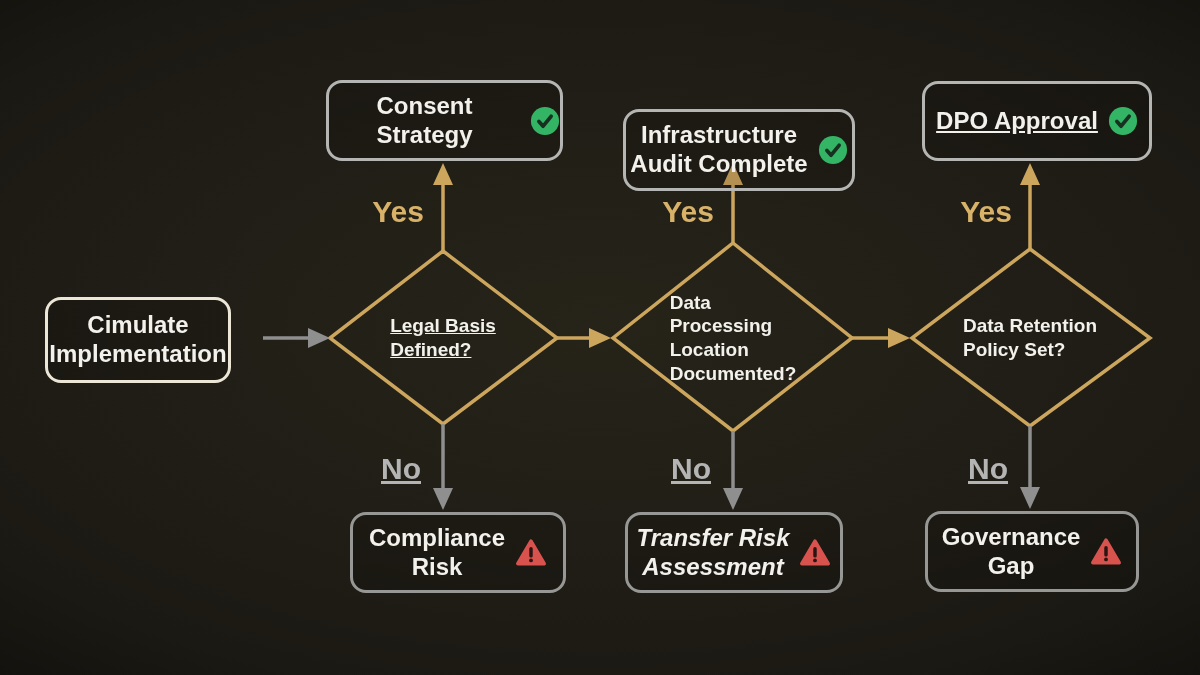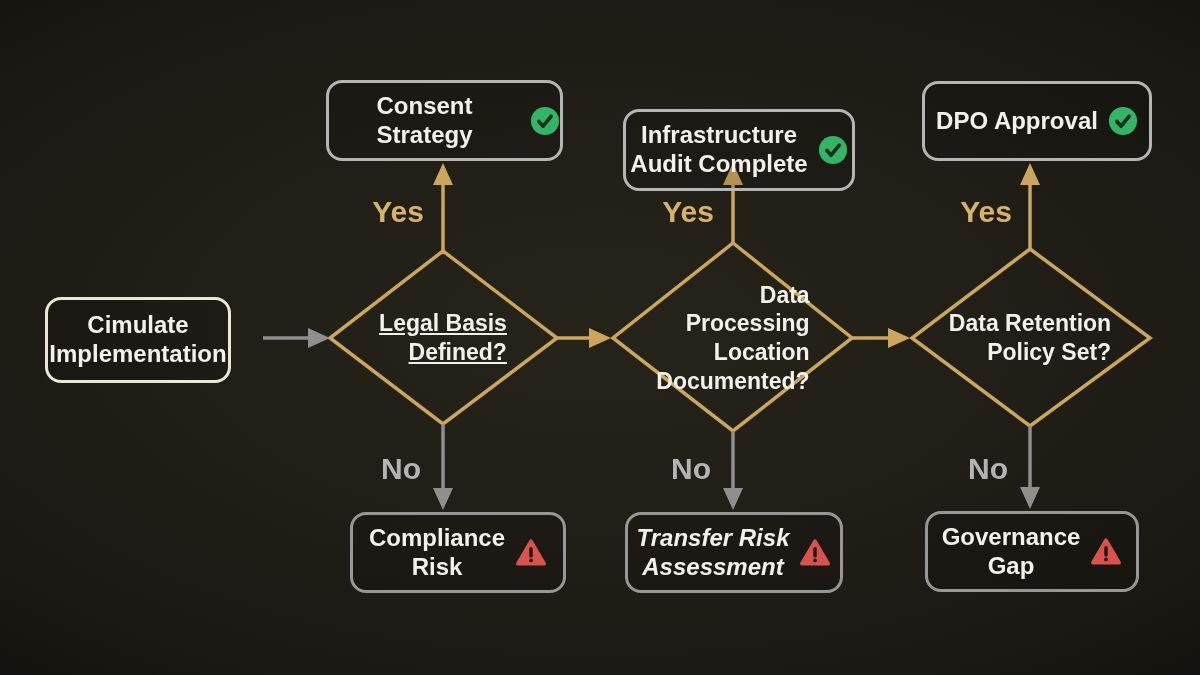--- a/index.html
+++ b/index.html
@@ -26,32 +26,32 @@
   }
   .node .lbl{white-space:pre-line;line-height:1.2;font-weight:600;}
   .start{border:3px solid var(--start_border);font-size:24px;}
   .topbox{border:3px solid var(--top_border);font-size:24px;}
   .botbox{border:3px solid var(--bottom_border);font-size:24px;}
 
   .dtext{
     position:absolute;
     display:flex;align-items:center;justify-content:center;
     color:var(--text);
-    font-size:23px;font-weight:600;
-    text-align:right;
+    font-size:19px;font-weight:600;
+    text-align:left;
   }
   .dtext .lbl{white-space:pre-line;line-height:1.25;}
 
   .edge-label{
     position:absolute;
     font-size:30px;font-weight:600;
     text-align:center;
   }
   .yes{color:var(--gold_text);}
-  .no{color:var(--no_gray);}
+  .no{color:var(--no_gray);text-decoration:underline;}
 
   .ico{flex:0 0 auto;display:block;}
 </style>
 </head>
 <body>
 
 <div class="stage">
 
   <svg class="wires" viewBox="0 0 1200 675" aria-hidden="true">
 
@@ -138,21 +138,21 @@
     </svg>
   </div>
   <div class="node topbox" style="left:623px;top:79px;width:232px;height:82px;margin-top:30px;">
     <div class="lbl">Infrastructure
 Audit Complete</div>
     <svg class="ico" width="30" height="30" viewBox="0 0 32 32">
       <circle cx="16" cy="16" r="15" fill="var(--green)"></circle>
       <path d="M9.5 16.5 L14 21.5 L22.5 11" fill="none" stroke="var(--green_dark)" stroke-width="4" stroke-linecap="round" stroke-linejoin="round"></path>
     </svg>
   </div>
-  <div class="node topbox" style="left:922px;top:81px;width:230px;height:80px;">
+  <div class="node topbox" style="left:922px;top:81px;width:230px;height:80px;text-decoration:underline;">
     <div class="lbl">DPO Approval</div>
     <svg class="ico" width="30" height="30" viewBox="0 0 32 32">
       <circle cx="16" cy="16" r="15" fill="var(--green)"></circle>
       <path d="M9.5 16.5 L14 21.5 L22.5 11" fill="none" stroke="var(--green_dark)" stroke-width="4" stroke-linecap="round" stroke-linejoin="round"></path>
     </svg>
   </div>
 
   <div class="node botbox" style="left:334px;top:512px;width:216px;height:81px;margin-left:16px;">
     <div class="lbl">Compliance
 Risk</div>

